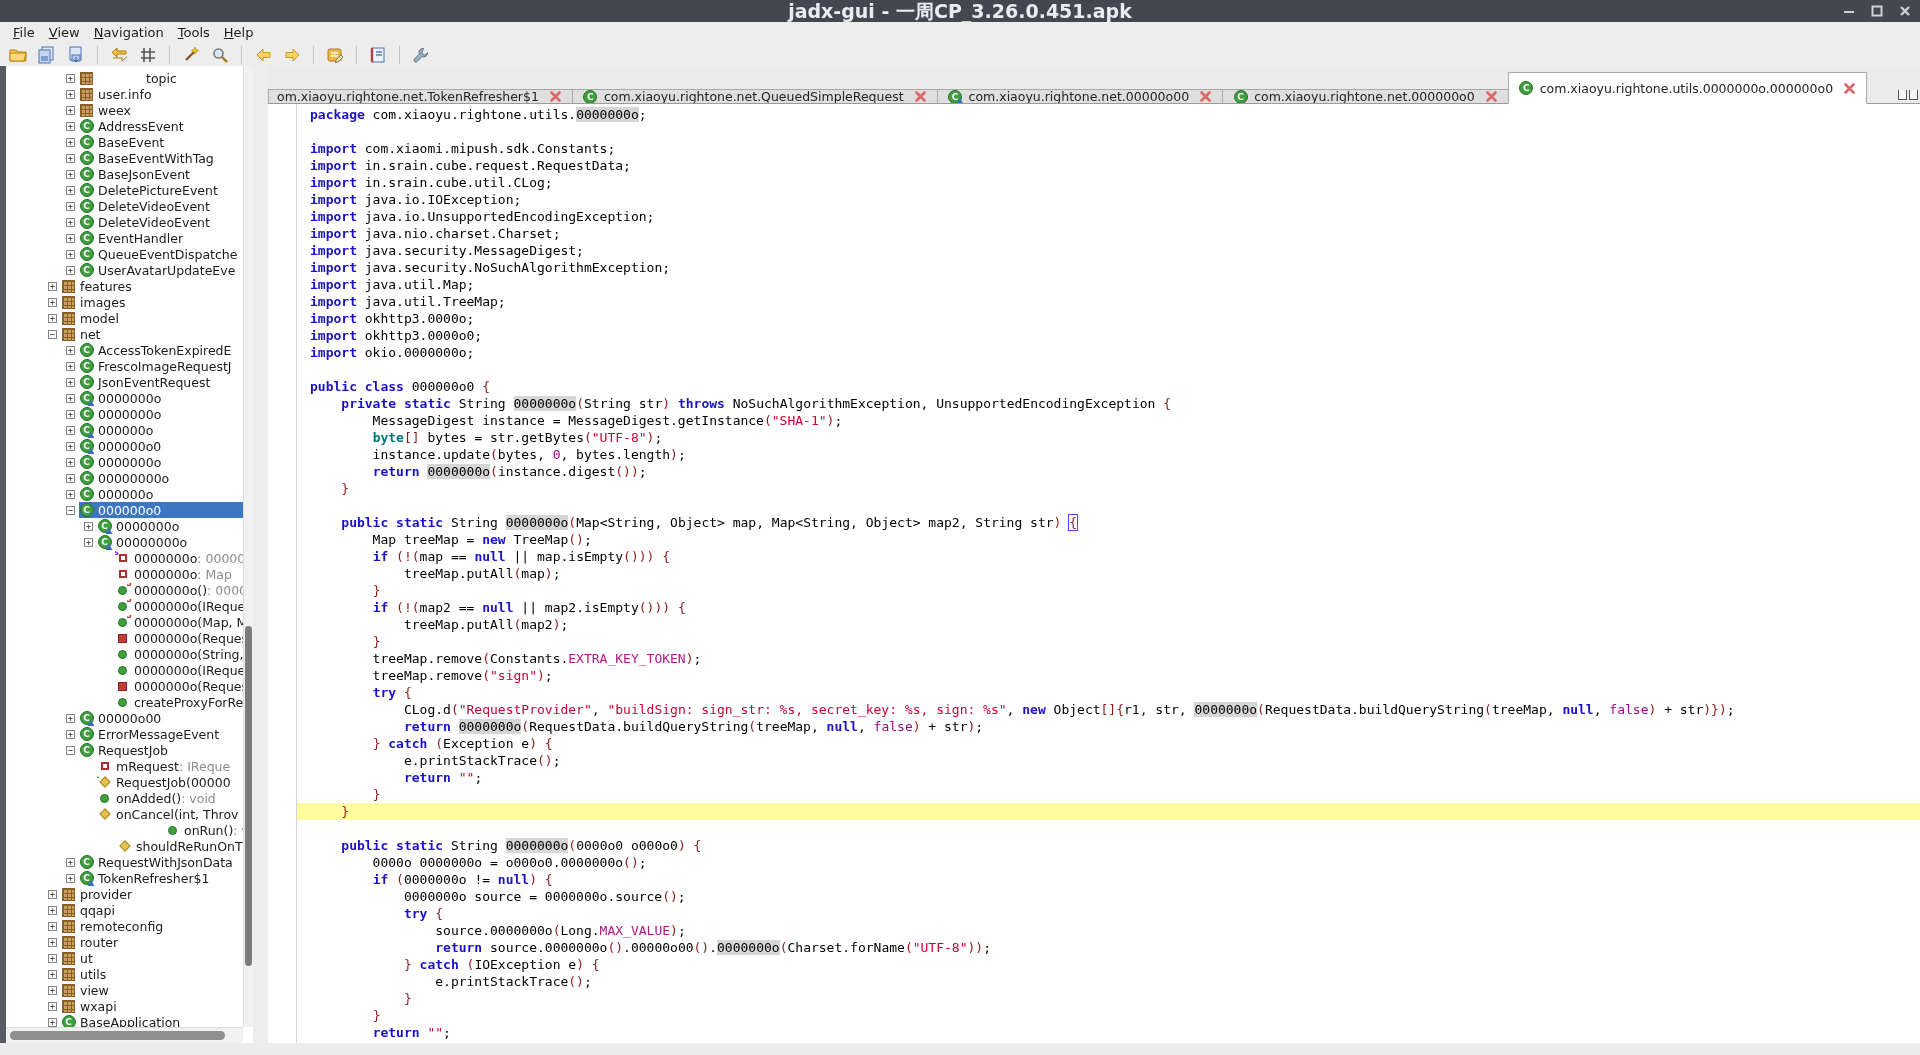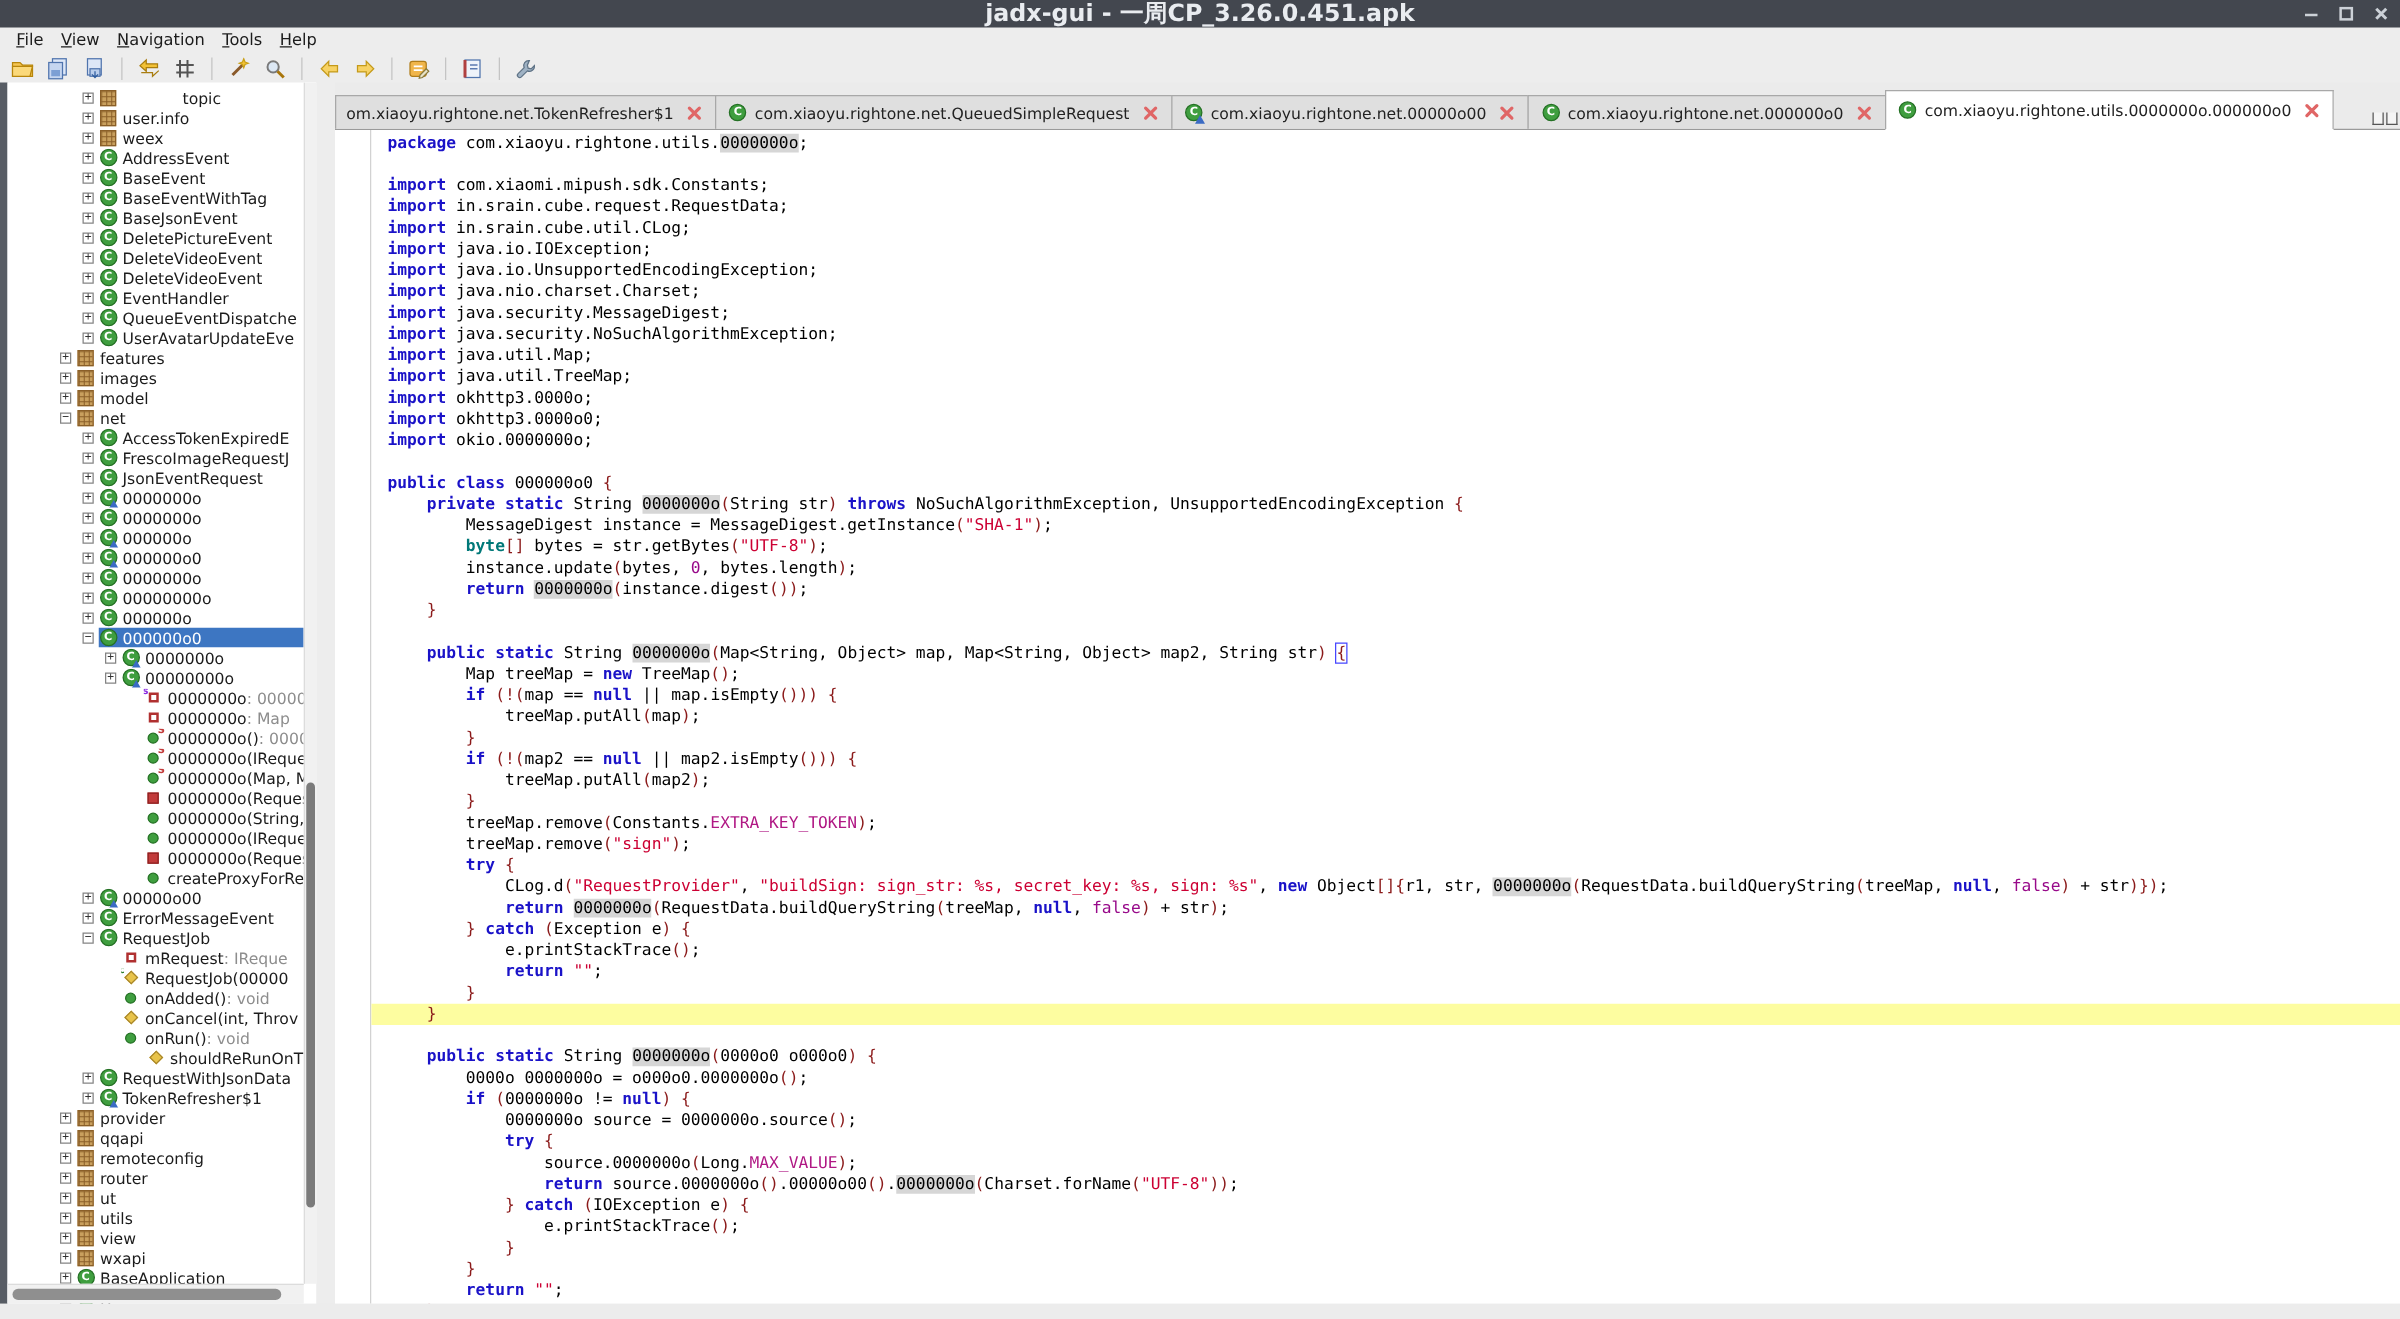--- a/index.html
+++ b/index.html
@@ -59,21 +59,21 @@
   .vscroll { position:absolute; top:0; right:0; width:10px; bottom:16px; background:#f1f1f1; border-left:1px solid #dcdcdc; }
   .vthumb  { position:absolute; left:1px; right:1px; top:560px; height:340px; background:#7b7b7b; border-radius:4px; }
   .hscroll { position:absolute; left:0; right:10px; bottom:0; height:16px; background:#f1f1f1; border-top:1px solid #dcdcdc; }
   .hthumb  { position:absolute; top:3px; left:4px; width:215px; height:9px; background:#8f8f8f; border-radius:5px; }
 
   .splitter { width:15px; background:#ededed; }
 
   
   .rightcol { flex:1; display:flex; flex-direction:column; min-width:0; }
   .tabbar { height:38px; background:#ebebeb; display:flex; align-items:flex-end; border-bottom:1px solid #9a9a9a; position:relative; }
-  .tab { height:27px; display:flex; align-items:center; gap:6px; padding:0 10px; background:#dfdfdf;
+  .tab { height:14px; display:flex; align-items:center; gap:6px; padding:0 10px; background:#dfdfdf;
          border:1px solid #a8a8a8; border-bottom:none; margin-right:-1px; font-size:12.5px; color:#222; white-space:nowrap; overflow:hidden; }
   .tab.first { max-width:328px; }
   .tab.first .tablabel { margin-left:-2px; }
   .tab.active { background:#ffffff; height:32px; margin-bottom:-1px; border-bottom:1px solid #ffffff; }
   .tabicon { width:15px; height:15px; position:relative; flex:0 0 15px; display:flex; align-items:center; justify-content:center; }
   .tabclose { width:13px; height:13px; flex:0 0 13px; margin-left:4px; }
   .corner-btns { position:absolute; right:2px; bottom:3px; display:flex; gap:2px; }
   .corner-btn { width:9px; height:10px; border:1px solid #555; border-top:none; background:#f4f4f4; }
 
   .editor { flex:1; background:#ffffff; position:relative; overflow:hidden; }
@@ -709,21 +709,21 @@
         </div>
         <div class="trow" style="padding-left: 76px;">
           <span class="expander"></span>
           <span style="display: flex; align-items: center; flex: 1 1 0%; overflow: hidden;">
             <span class="ticon">
               <span class="ic-mpro"></span>
             </span>
             <span class="lbl">onCancel(int, Throv</span>
           </span>
         </div>
-        <div class="trow" style="padding-left: 76px;">
+        <div class="trow" style="padding-left: 107px; margin-left: 37px;">
           <span class="expander"></span>
           <span style="display: flex; align-items: center; flex: 1 1 0%; overflow: hidden;">
             <span class="ticon">
               <span class="ic-mpub"></span>
             </span>
             <span class="lbl">onRun()</span>
             <span class="sfx"> : void</span>
           </span>
         </div>
         <div class="trow" style="padding-left: 96px;">

